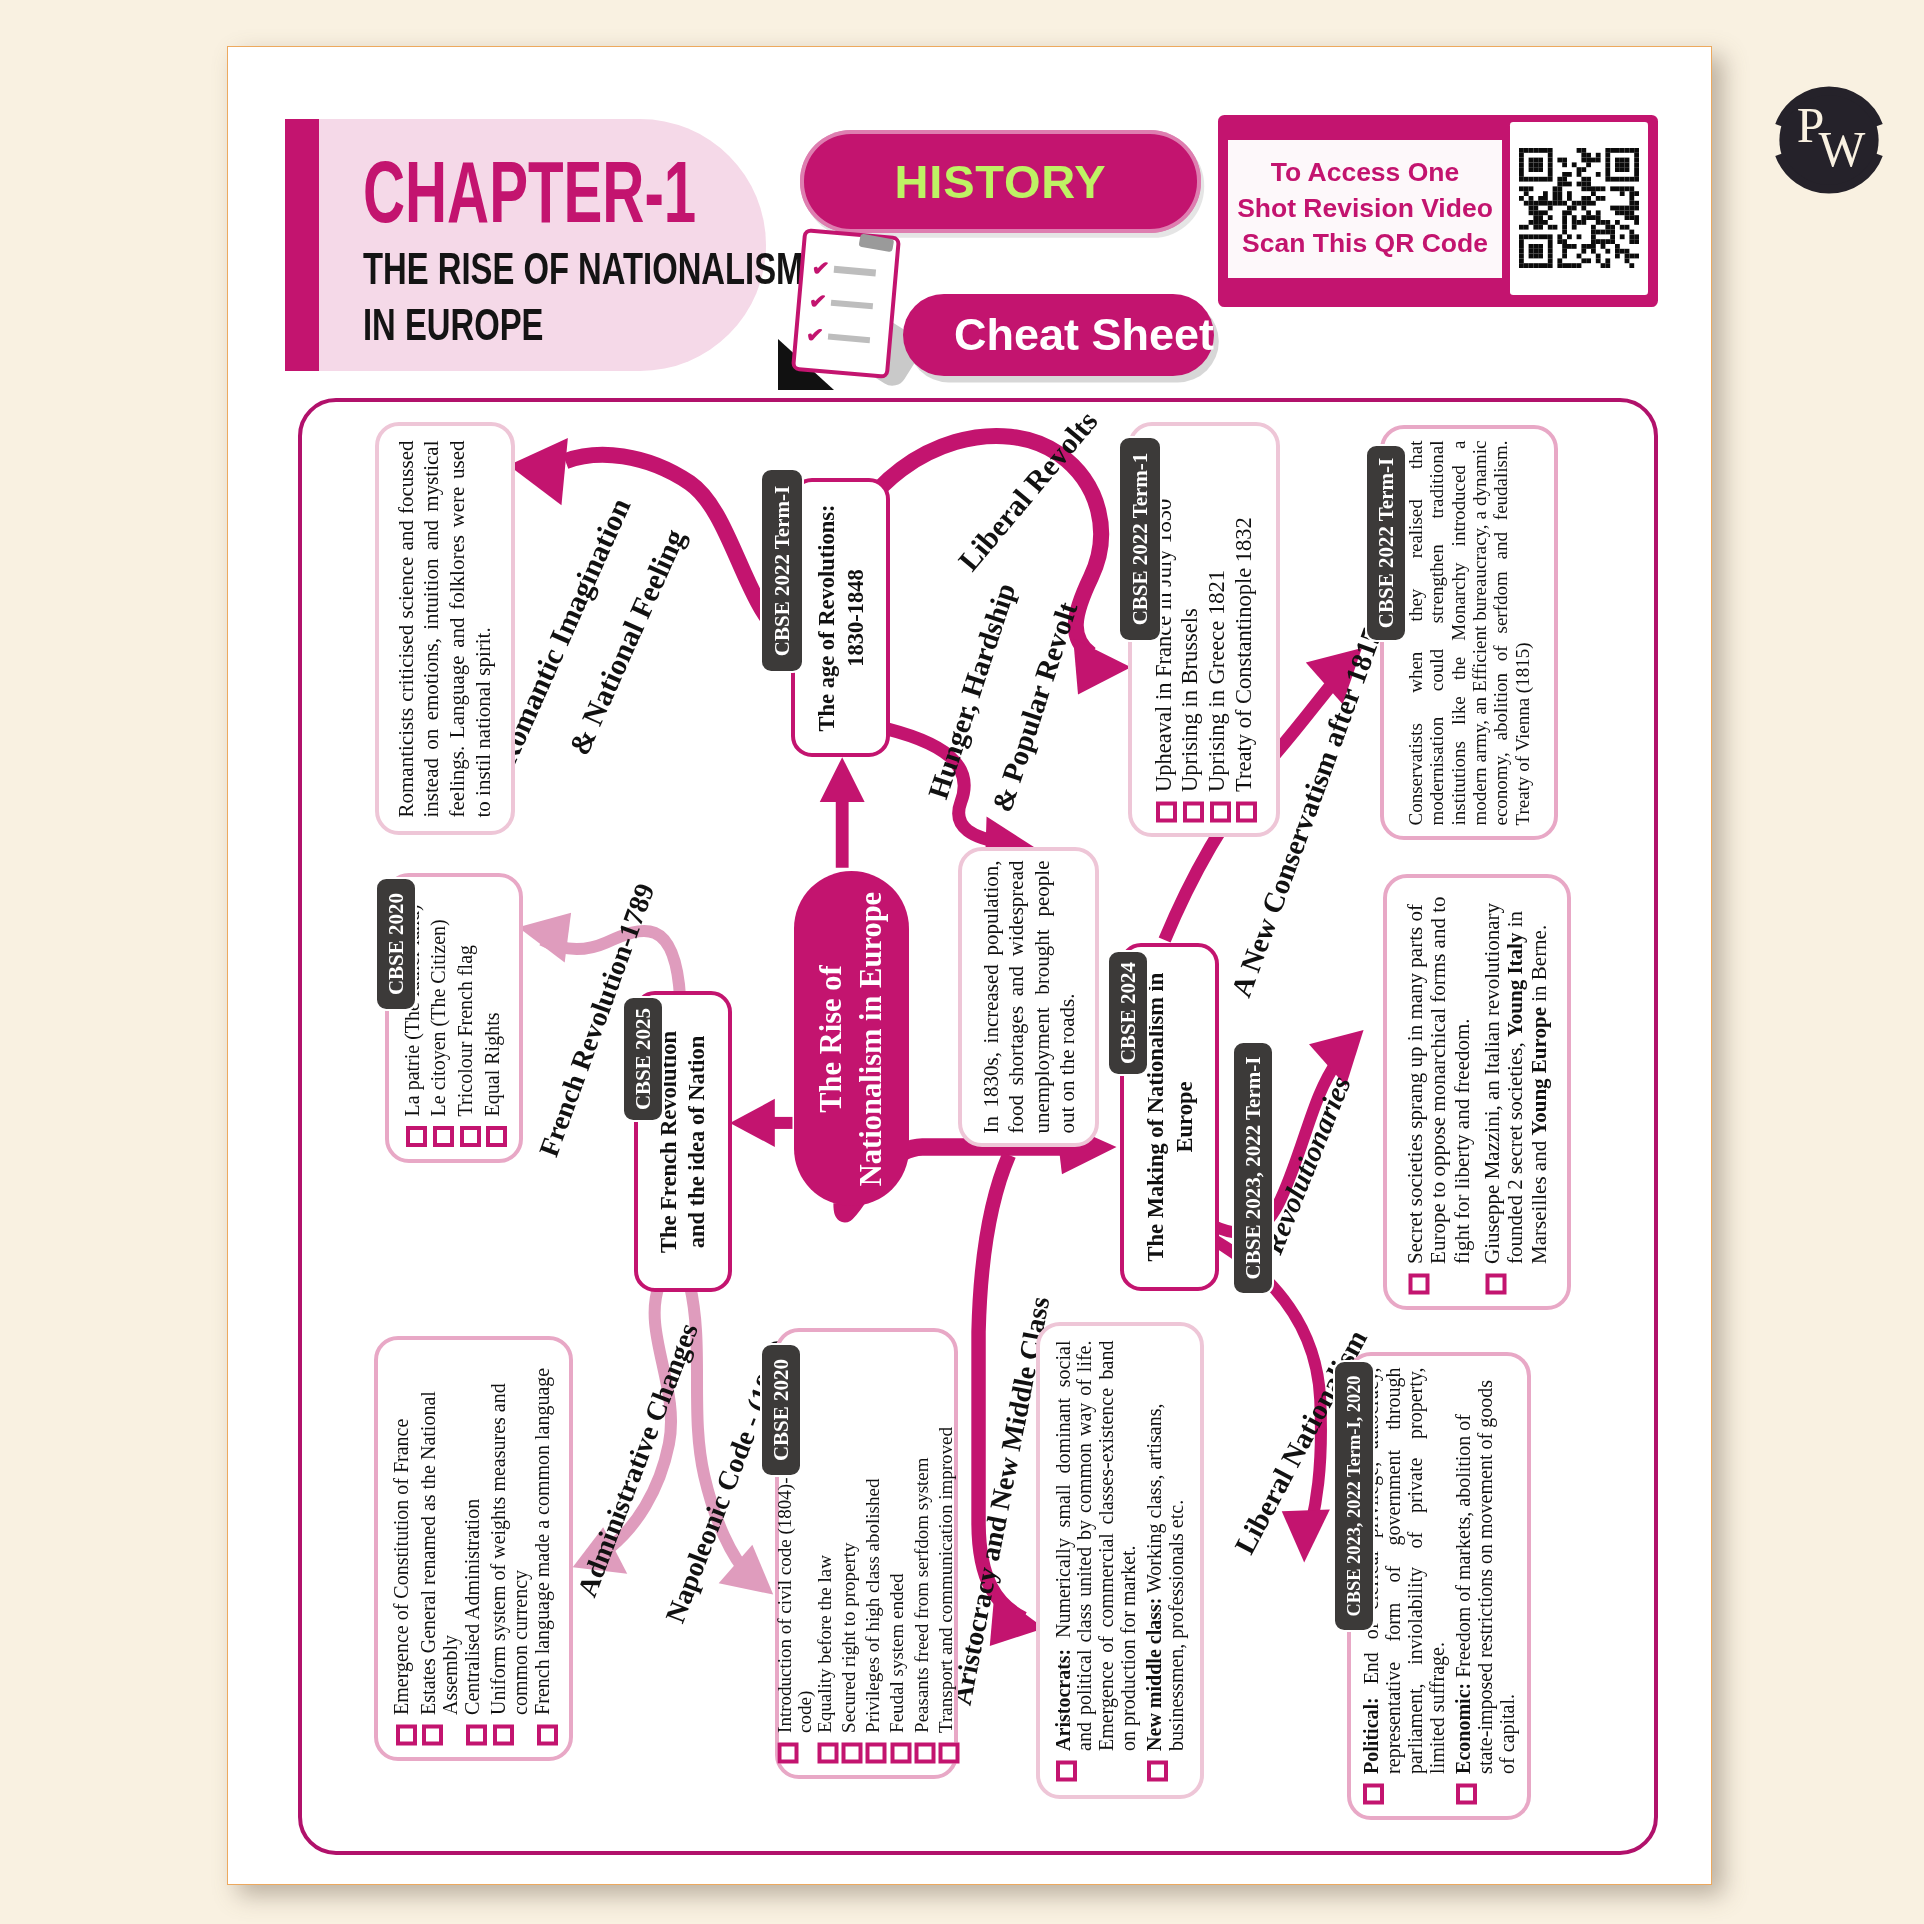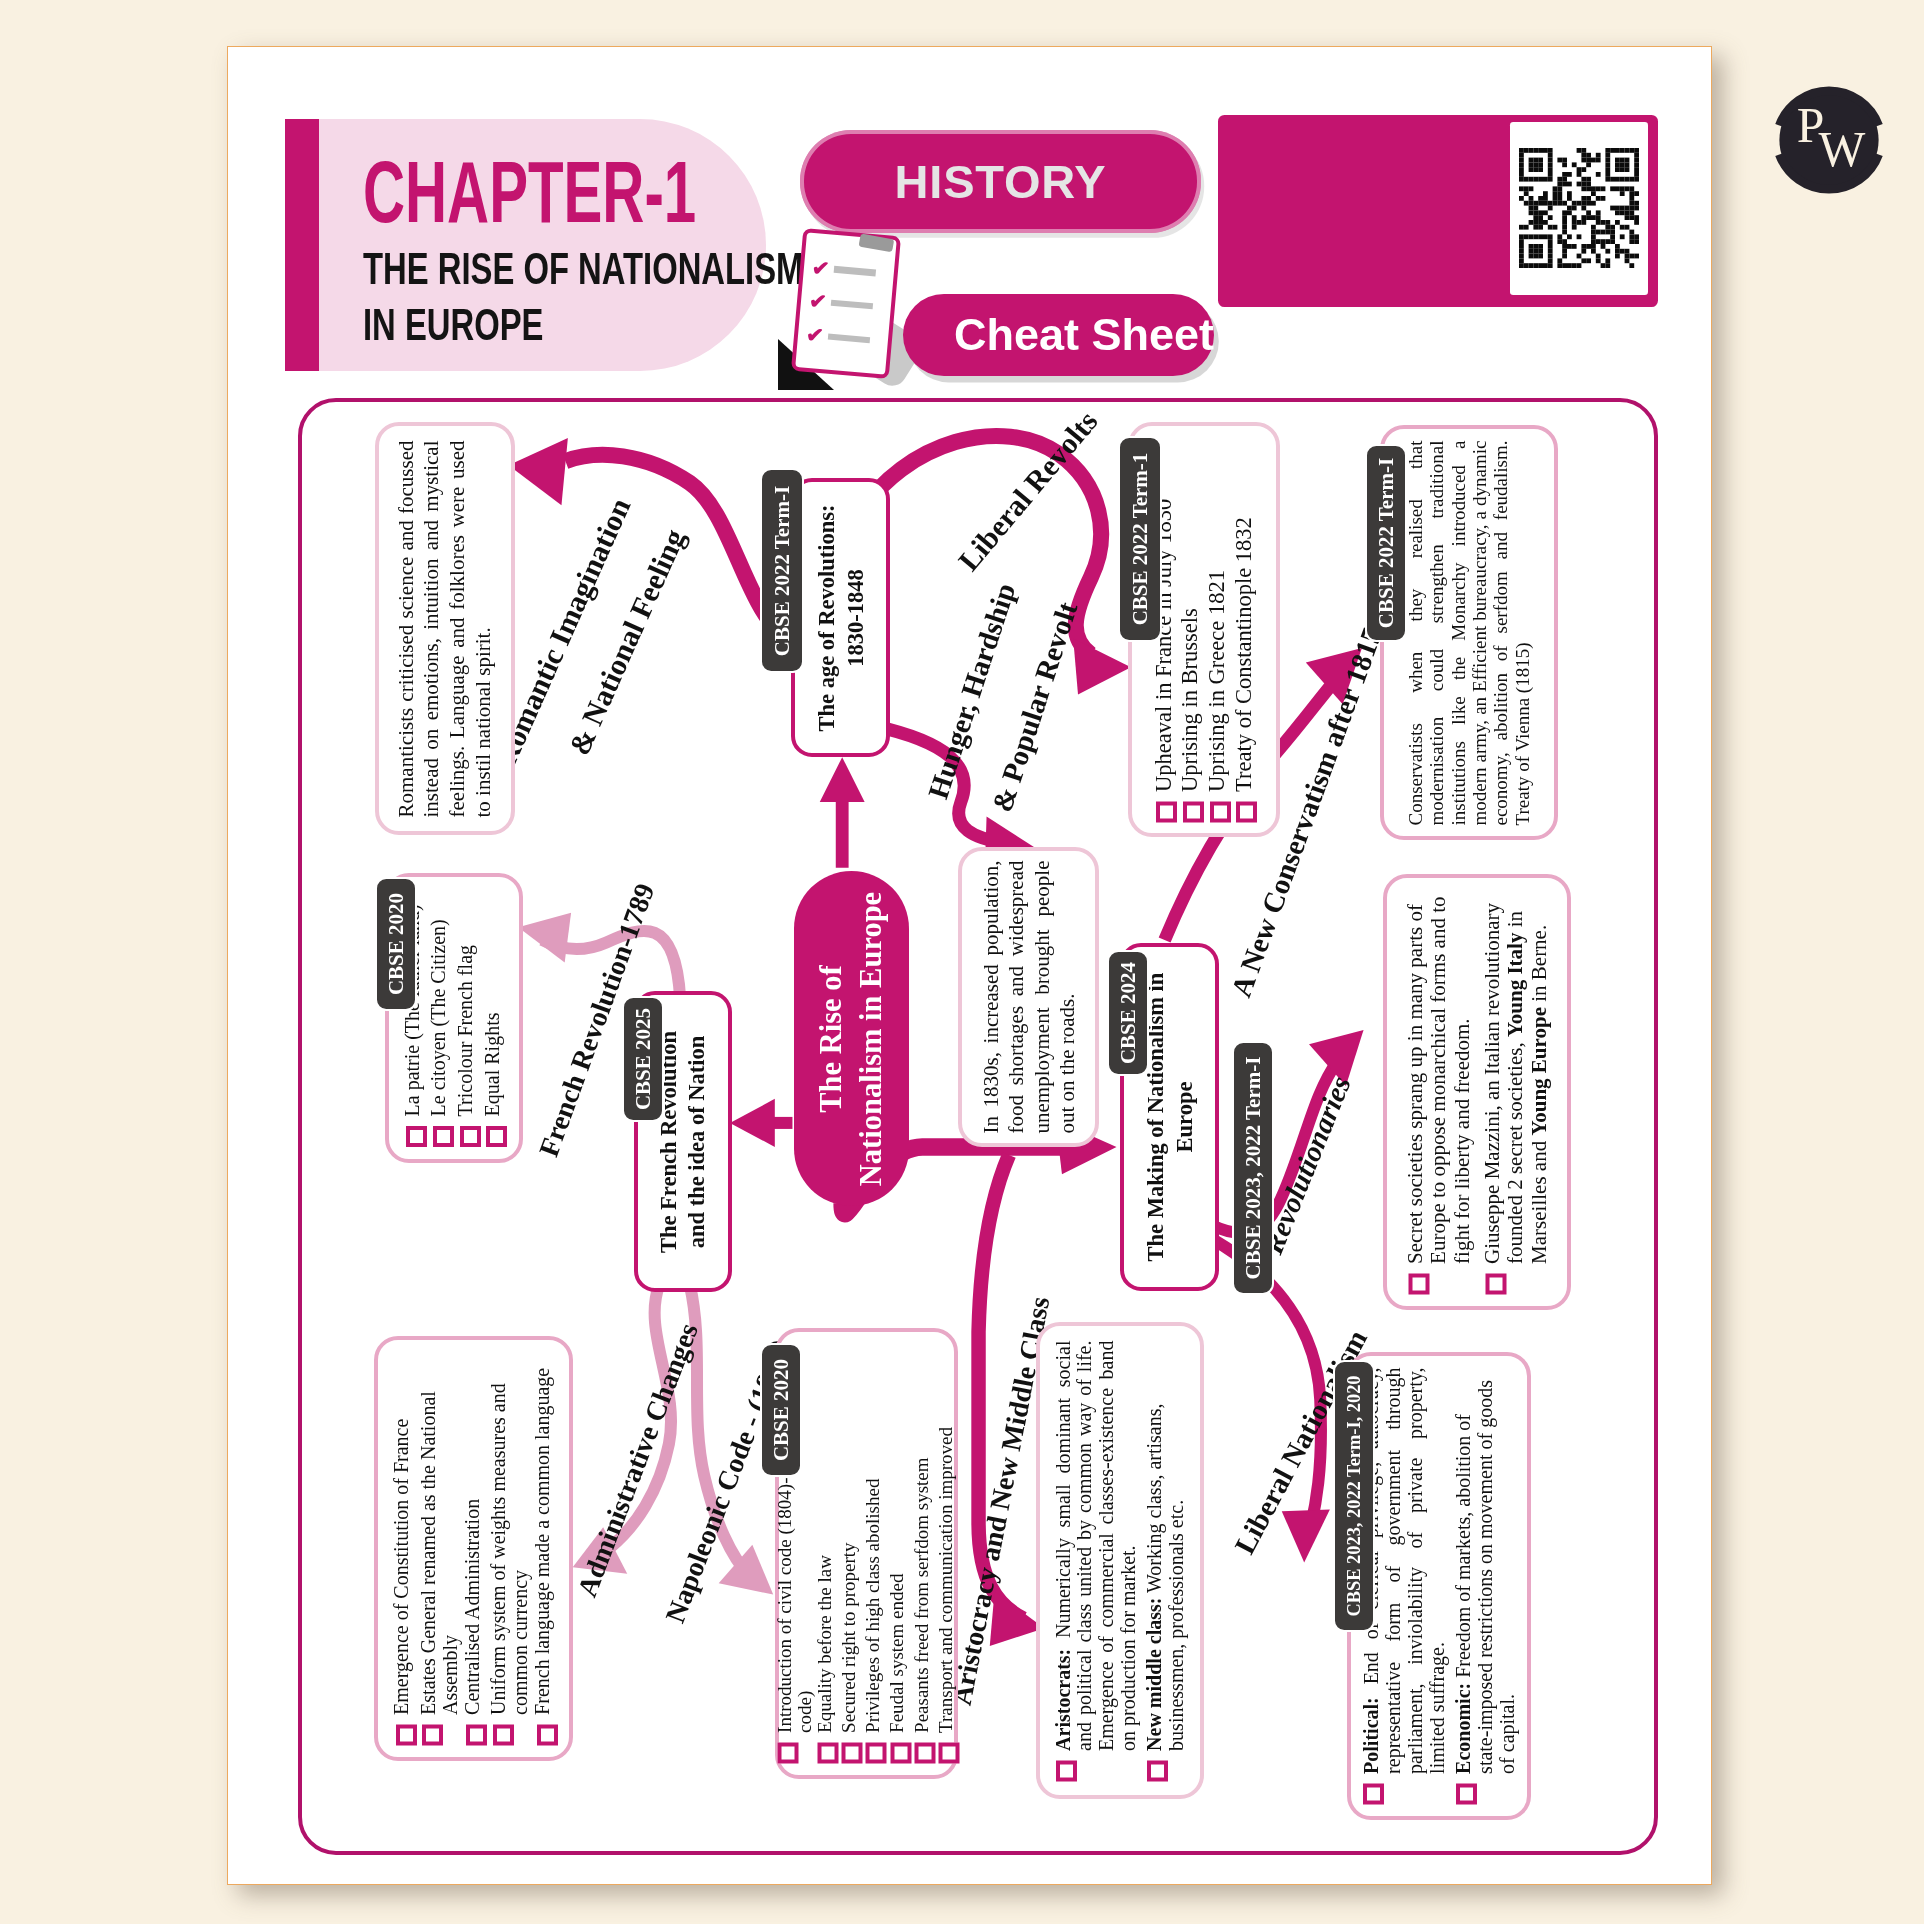--- a/index.html
+++ b/index.html
@@ -5,21 +5,21 @@
   html,body{margin:0;padding:0}
   body{width:1925px;height:1925px;position:relative;background:#f9f1e1;font-family:"Liberation Serif",serif;overflow:hidden}
   .abs{position:absolute}
   #sheet{left:227px;top:46px;width:1483px;height:1837px;background:#fff;border:1.6px solid #eda95e;box-shadow:11.2px 9.6px 22.5px rgba(110,95,80,.45)}
   
   #hdrPanel{left:285px;top:119px;width:481px;height:252px;background:#f5d9e8;border-radius:6.4px 136px 136px 6.4px}
   #hdrBar{left:285px;top:119px;width:34px;height:252px;background:#c3146f}
   #chapterLabel{left:363px;top:143px;font:bold 71px "Liberation Sans",sans-serif;color:#c3146f;transform:scale(.82,1.22);transform-origin:left top;letter-spacing:0}
   #chapterTitle{left:363px;top:241px;font:bold 40px/1.28 "Liberation Sans",sans-serif;color:#141414;transform:scale(.82,1.1);transform-origin:left top}
   #histPill{left:800px;top:130px;width:401px;height:103px;background:#c3146f;border-radius:51px;display:flex;align-items:center;justify-content:center;box-shadow:inset 0 0 0 4px rgba(255,255,255,.45), 3.2px 4.8px 0 rgba(150,150,150,.25)}
-  #histPill span{font:bold 47px "Liberation Sans",sans-serif;color:#e5e5e5;letter-spacing:0.8px}
+  #histPill span{font:bold 47px "Liberation Sans",sans-serif;color:#bef264;letter-spacing:0.8px}
   #cheatPill{left:903px;top:294px;width:311px;height:82px;background:#c3146f;border-radius:42px;display:flex;align-items:center;justify-content:flex-end;box-shadow:4.8px 6.4px 0 rgba(140,140,140,.35);z-index:6}
   #cheatPill span{font:bold 45px "Liberation Sans",sans-serif;color:#fff}
   
   #clip{left:776px;top:226px;width:152px;height:164px;z-index:5}
   #clipTriangle{left:1.6px;bottom:0;width:0;height:0;border-left:56px solid #111;border-top:51px solid transparent}
   #clipHand{left:47px;top:88px;width:96px;height:56px;background:#c9c9c9;border-radius:14.4px;transform:rotate(32deg)}
   #clipBody{left:21px;top:6.4px;width:90px;height:135px;background:#fff;border:4.8px solid #c3146f;border-radius:8px;transform:rotate(5deg)}
   #clipClip{left:53px;top:-1.6px;width:34px;height:13px;background:#9a9a9a;border-radius:3.2px;transform:rotate(5deg)}
   .clipRow{position:absolute;left:8px;display:flex;align-items:center;gap:4.8px}
   .clipRow .chk{color:#c3146f;font:bold 21px "Liberation Sans",sans-serif}
@@ -91,20 +91,25 @@
         <span class="chk">✔</span>
         <span class="bar"></span>
       </div>
   </div>
 </div>
 <div id="cheatPill" class="abs">
     <span>Cheat Sheet</span>
   </div>
 
 <div id="qrBox" class="abs">
+  <div id="qrTextPanel" class="abs">
+    <div>To Access One</div>
+    <div>Shot Revision Video</div>
+    <div>Scan This QR Code</div>
+  </div>
   <div id="qrWhite" class="abs">
       <svg id="qrSvg" width="120" height="120" viewBox="0 0 25 25">
         <rect x="0" y="0" width="1" height="1" fill="#0b0b0b"></rect>
         <rect x="1" y="0" width="1" height="1" fill="#0b0b0b"></rect>
         <rect x="2" y="0" width="1" height="1" fill="#0b0b0b"></rect>
         <rect x="3" y="0" width="1" height="1" fill="#0b0b0b"></rect>
         <rect x="4" y="0" width="1" height="1" fill="#0b0b0b"></rect>
         <rect x="5" y="0" width="1" height="1" fill="#0b0b0b"></rect>
         <rect x="6" y="0" width="1" height="1" fill="#0b0b0b"></rect>
         <rect x="12" y="0" width="1" height="1" fill="#0b0b0b"></rect>

